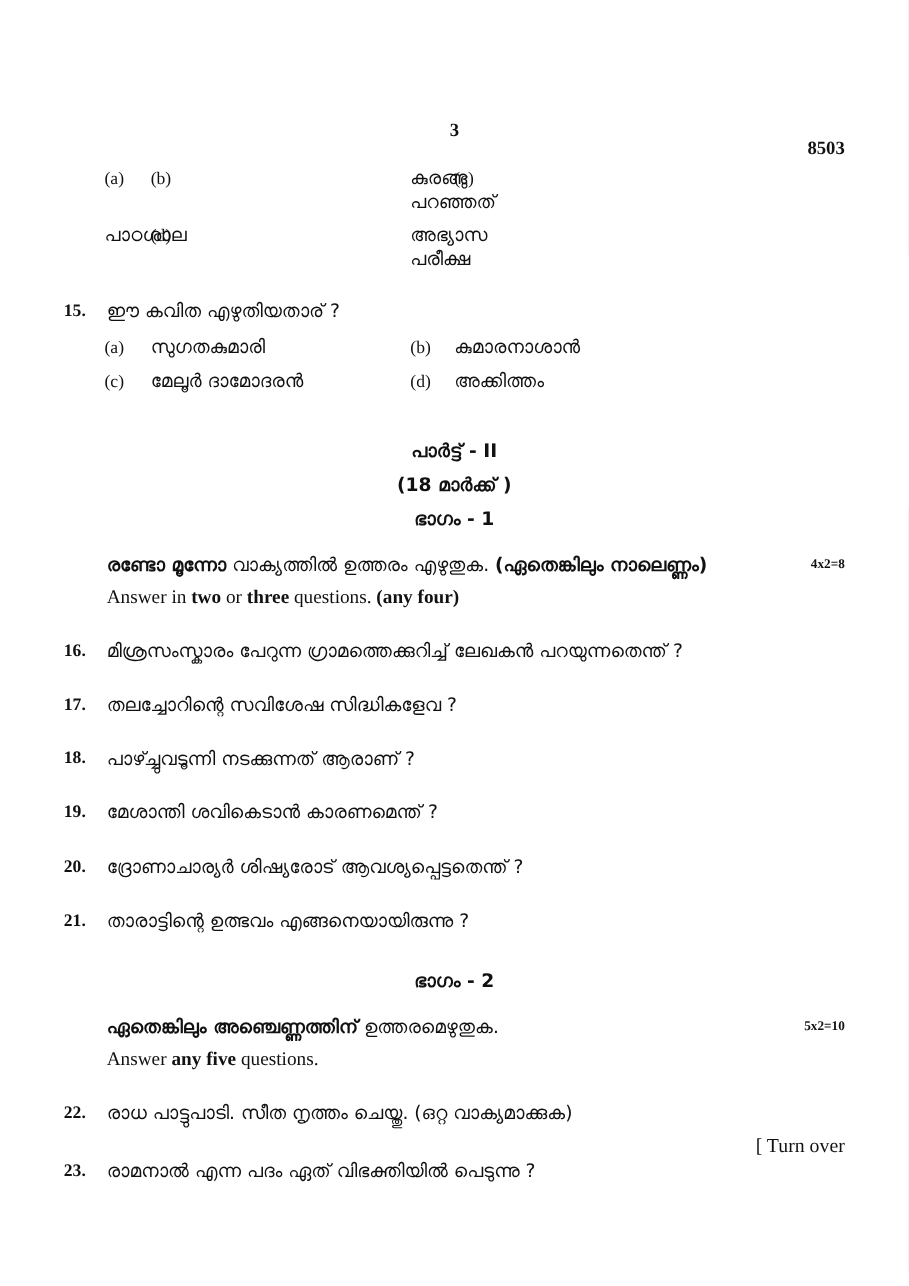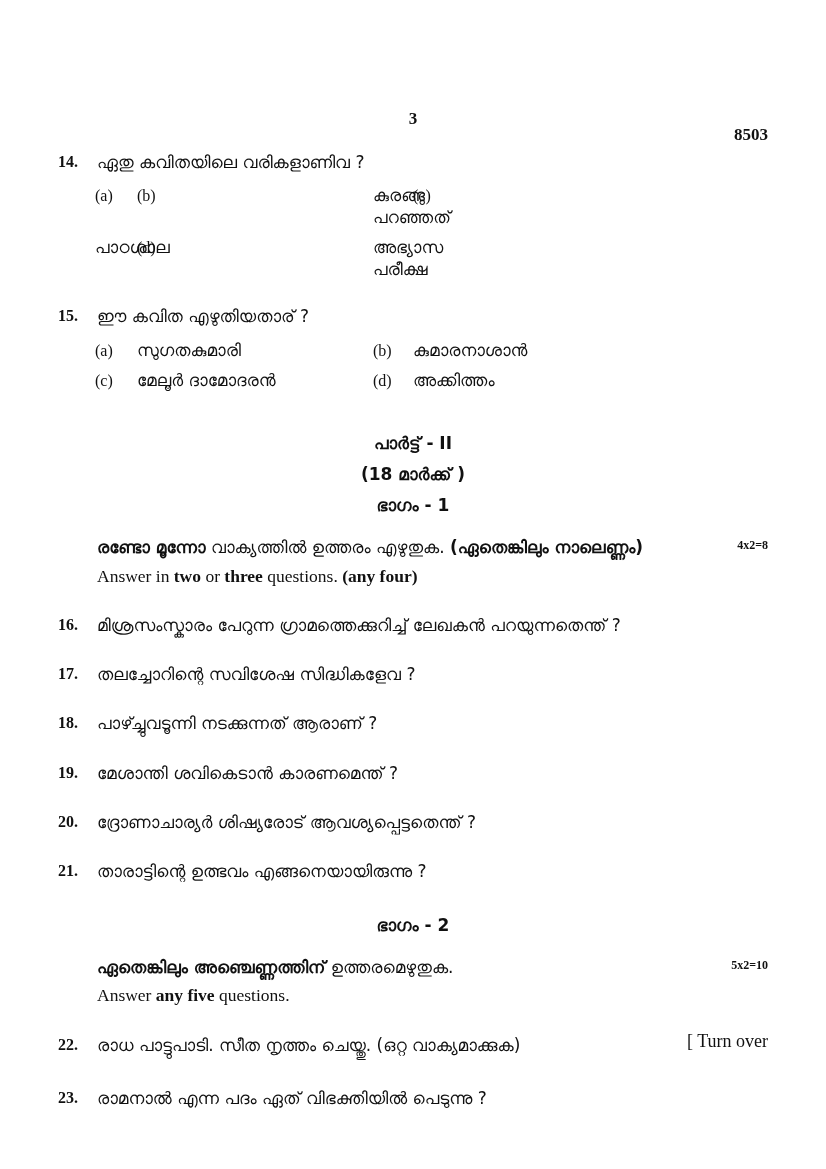--- a/index.html
+++ b/index.html
@@ -88,24 +88,20 @@
 <body>
 
 <div class="page">
 
   <div class="page-header">
     <span class="pagenum">3</span>
     <span class="papercode">8503</span>
   </div>
 
   <div class="mcq-block">
-    <div class="q-row">
-      <span class="q-num">14.</span>
-      <span class="q-text">ഏതു കവിതയിലെ വരികളാണിവ ?</span>
-    </div>
     <div class="mcq-options">
       <span class="opt-label">(a)</span>
       <span class="opt-label">(b)</span>
       <span>കുരങ്ങു പറഞ്ഞത്</span>
       <span class="opt-label">(c)</span>
       <span>പാഠശാല</span>
       <span class="opt-label">(d)</span>
       <span>അഭ്യാസ പരീക്ഷ</span>
     </div>
   </div>

